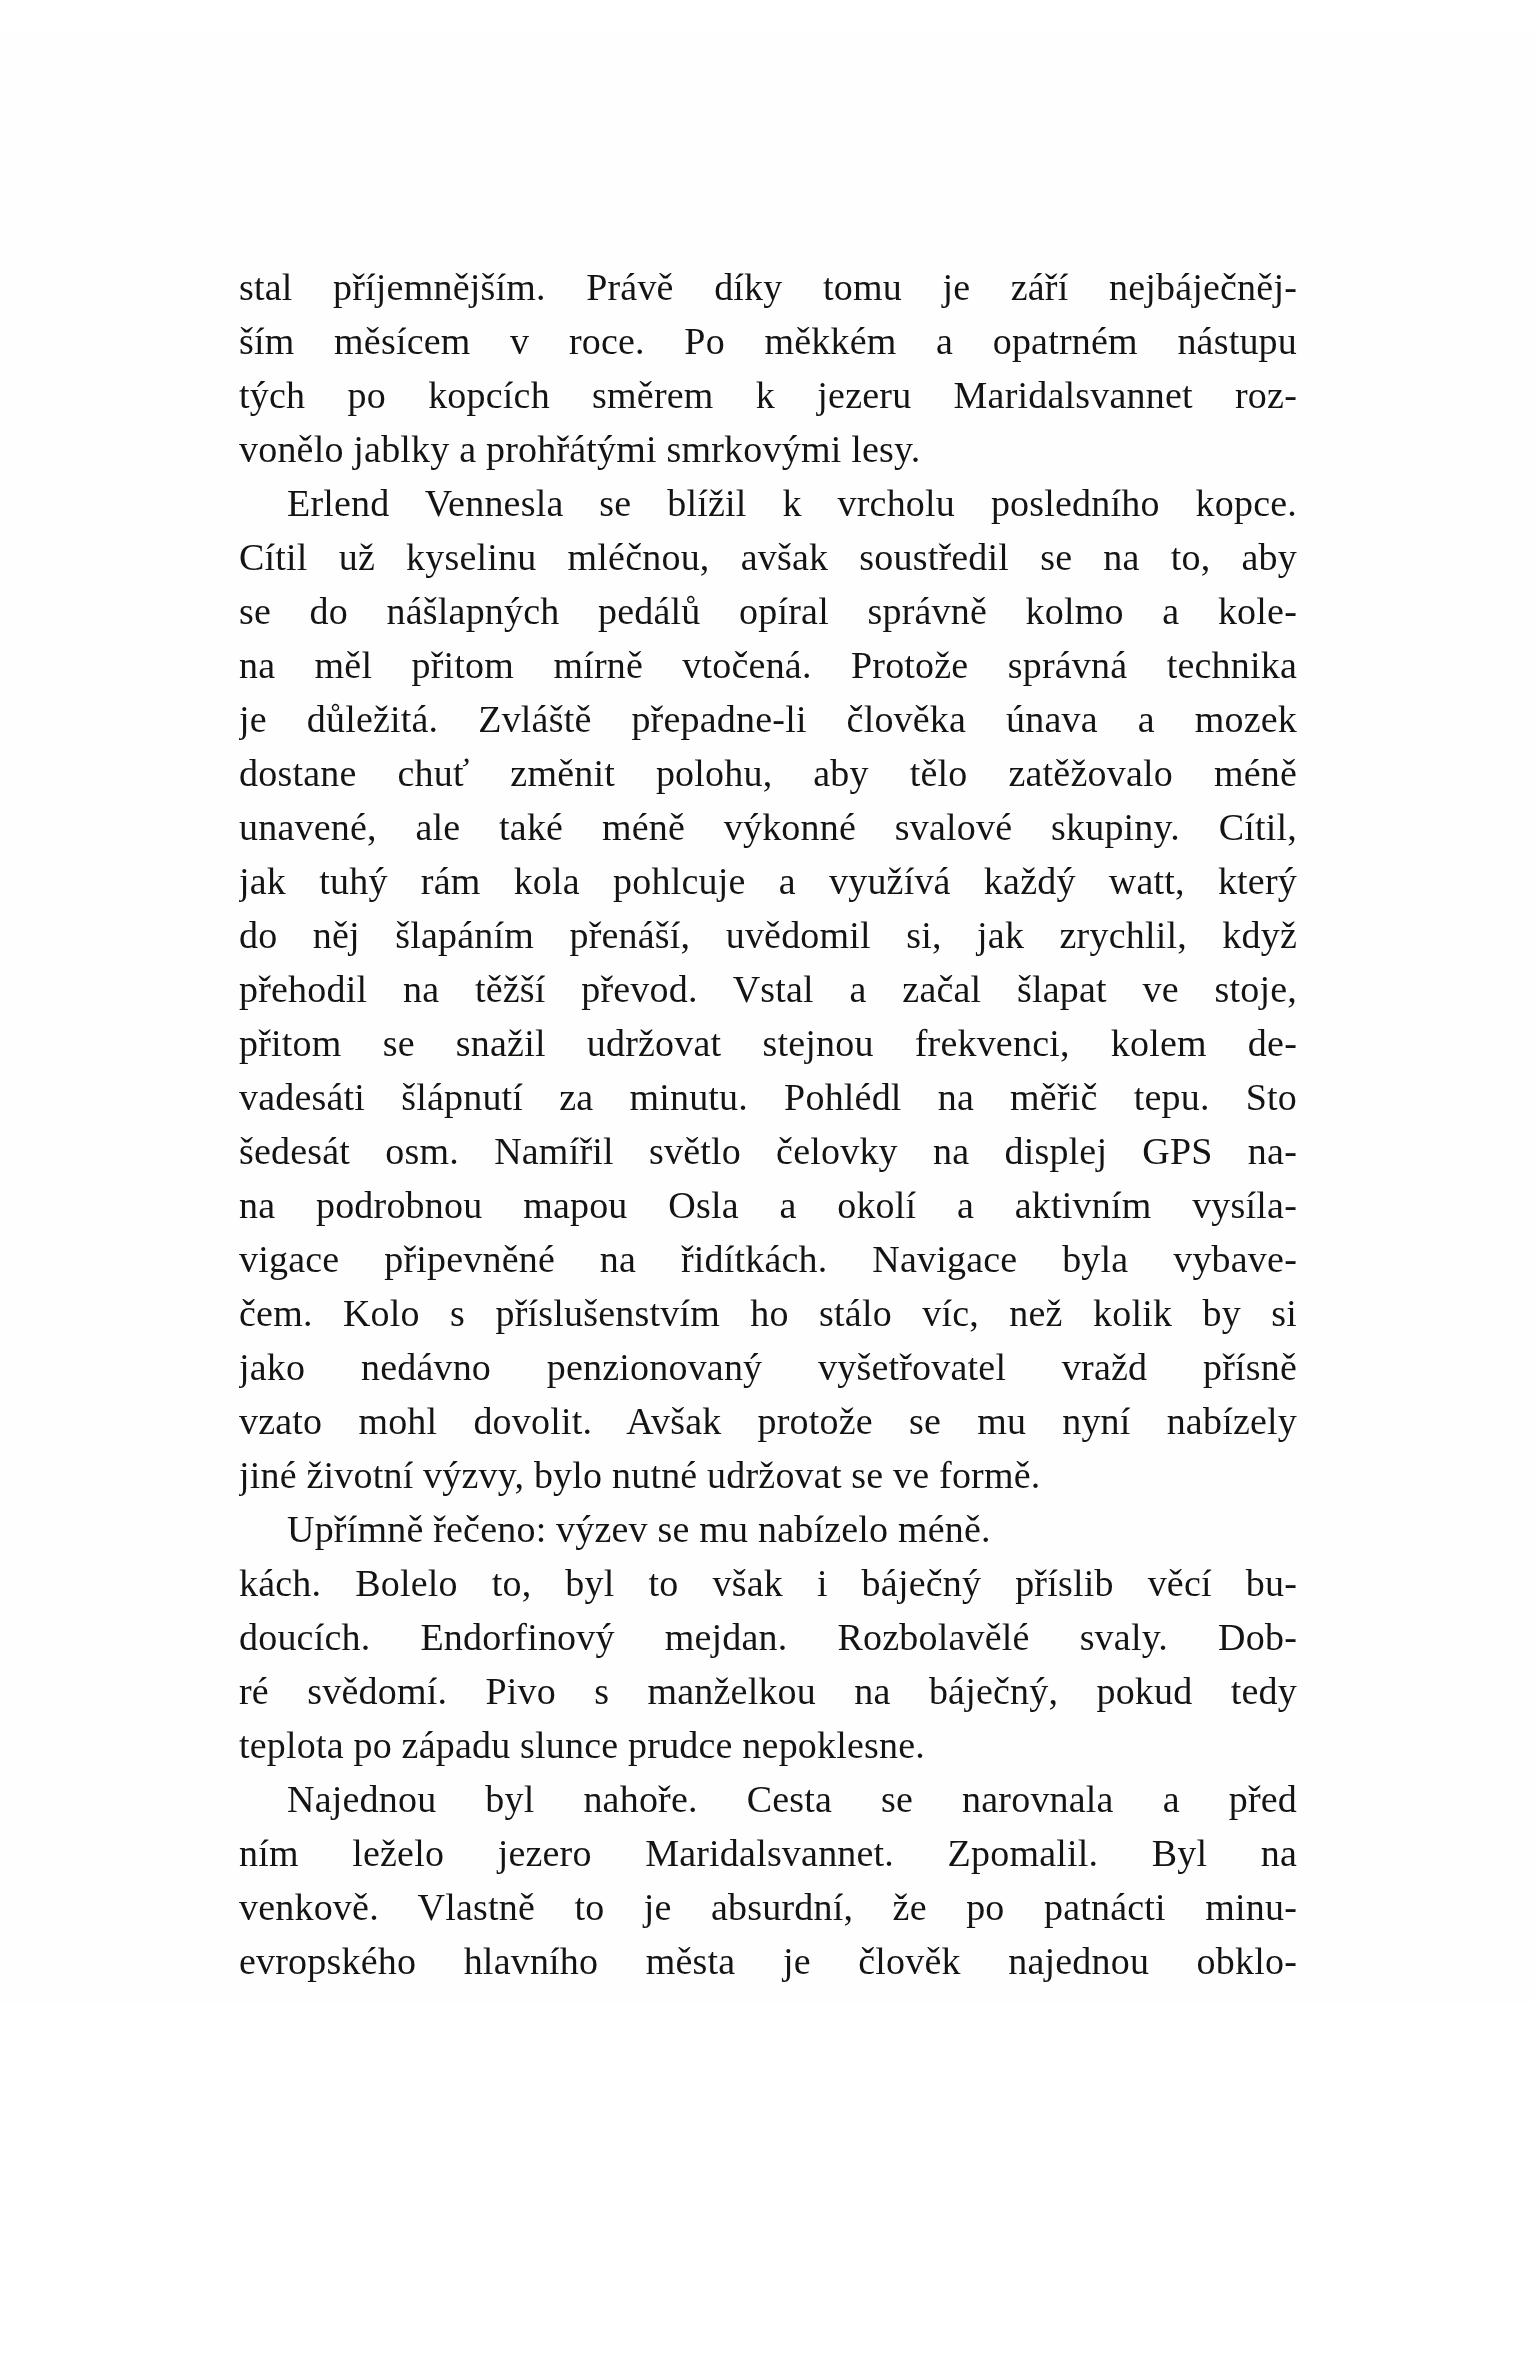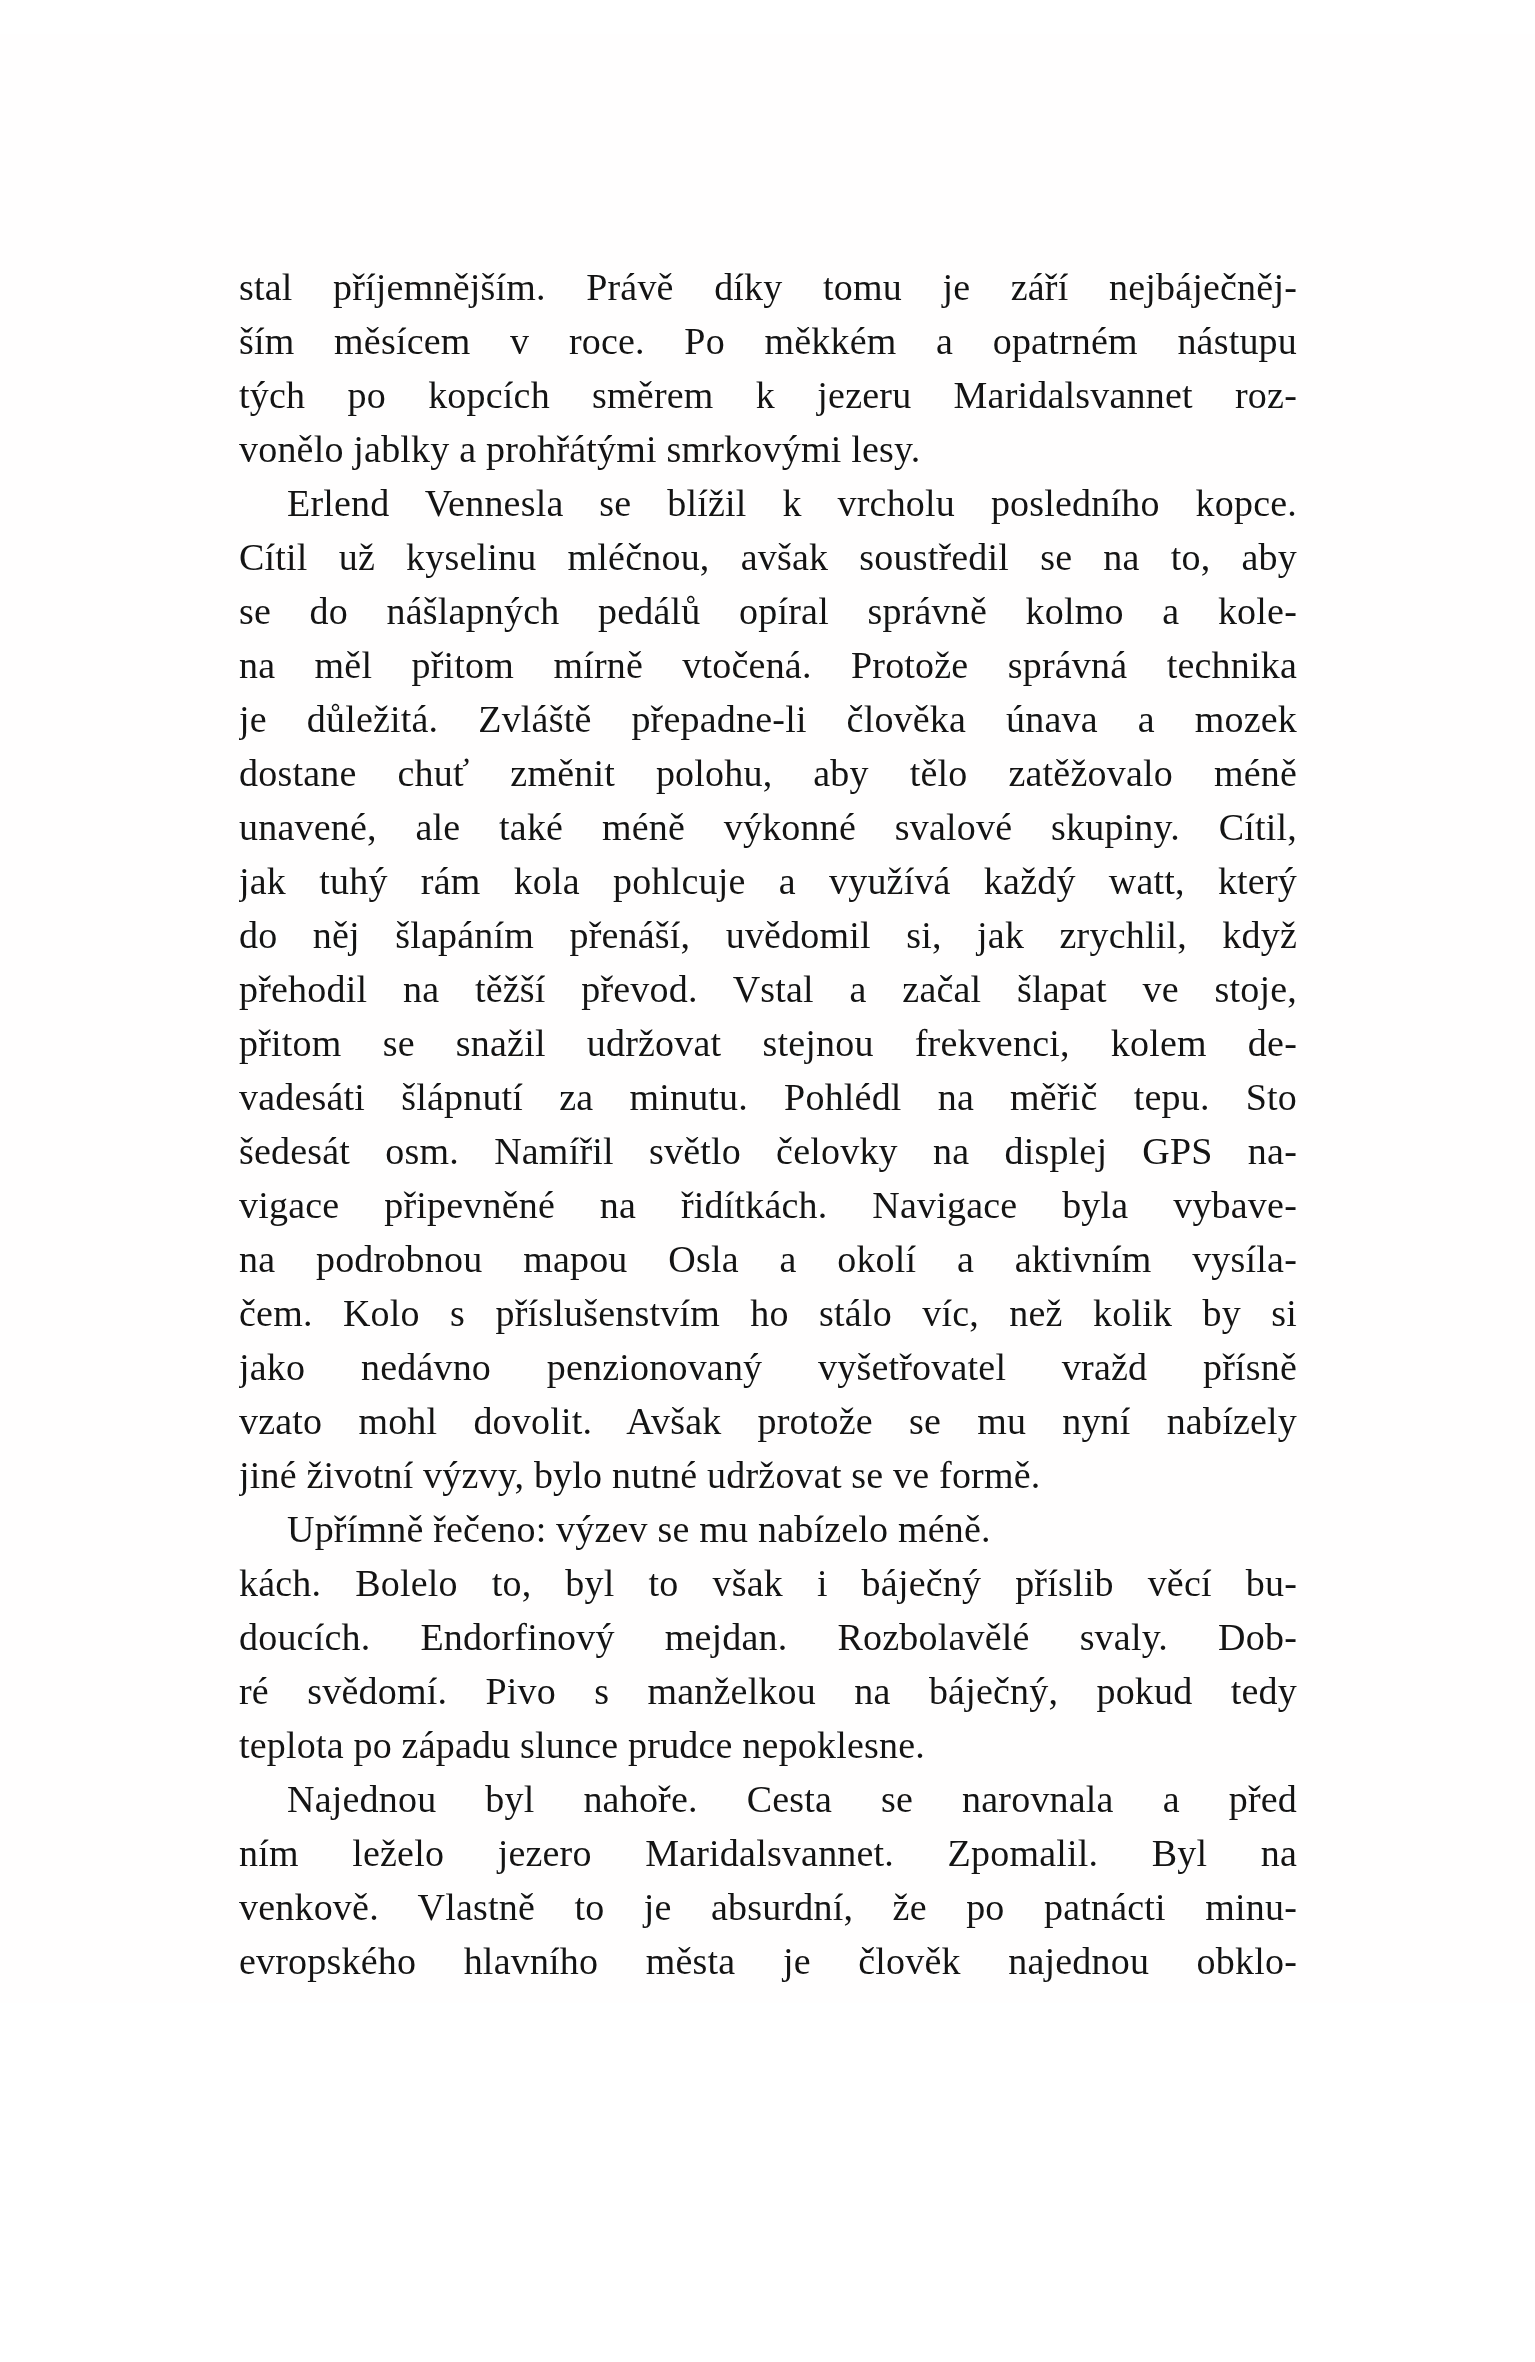--- a/index.html
+++ b/index.html
@@ -73,22 +73,22 @@
       <div class="line just">na měl přitom mírně vtočená. Protože správná technika</div>
       <div class="line just">je důležitá. Zvláště přepadne-li člověka únava a mozek</div>
       <div class="line just">dostane chuť změnit polohu, aby tělo zatěžovalo méně</div>
       <div class="line just">unavené, ale také méně výkonné svalové skupiny. Cítil,</div>
       <div class="line just">jak tuhý rám kola pohlcuje a využívá každý watt, který</div>
       <div class="line just">do něj šlapáním přenáší, uvědomil si, jak zrychlil, když</div>
       <div class="line just">přehodil na těžší převod. Vstal a začal šlapat ve stoje,</div>
       <div class="line just">přitom se snažil udržovat stejnou frekvenci, kolem de-</div>
       <div class="line just">vadesáti šlápnutí za minutu. Pohlédl na měřič tepu. Sto</div>
       <div class="line just">šedesát osm. Namířil světlo čelovky na displej GPS na-</div>
+      <div class="line just">na podrobnou mapou Osla a okolí a aktivním vysíla-</div>
       <div class="line just">vigace připevněné na řidítkách. Navigace byla vybave-</div>
-      <div class="line just">na podrobnou mapou Osla a okolí a aktivním vysíla-</div>
       <div class="line just">čem. Kolo s příslušenstvím ho stálo víc, než kolik by si</div>
       <div class="line just">jako nedávno penzionovaný vyšetřovatel vražd přísně</div>
       <div class="line just">vzato mohl dovolit. Avšak protože se mu nyní nabízely</div>
       <div class="line">jiné životní výzvy, bylo nutné udržovat se ve formě.</div>
       <div class="line indent">Upřímně řečeno: výzev se mu nabízelo méně.</div>
       <div class="line just">kách. Bolelo to, byl to však i báječný příslib věcí bu-</div>
       <div class="line just">doucích. Endorfinový mejdan. Rozbolavělé svaly. Dob-</div>
       <div class="line just">ré svědomí. Pivo s manželkou na báječný, pokud tedy</div>
       <div class="line">teplota po západu slunce prudce nepoklesne.</div>
       <div class="line indent just">Najednou byl nahoře. Cesta se narovnala a před</div>

